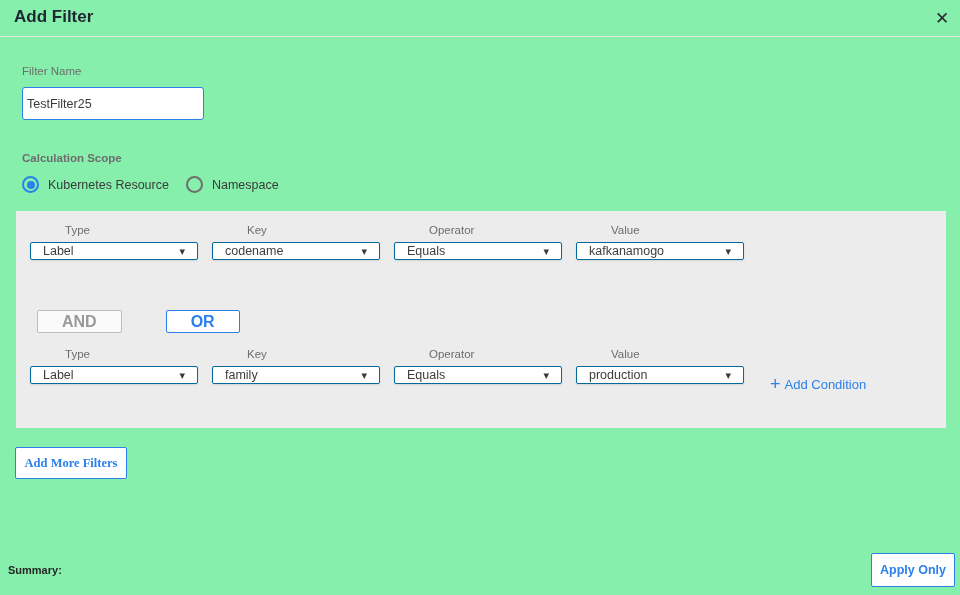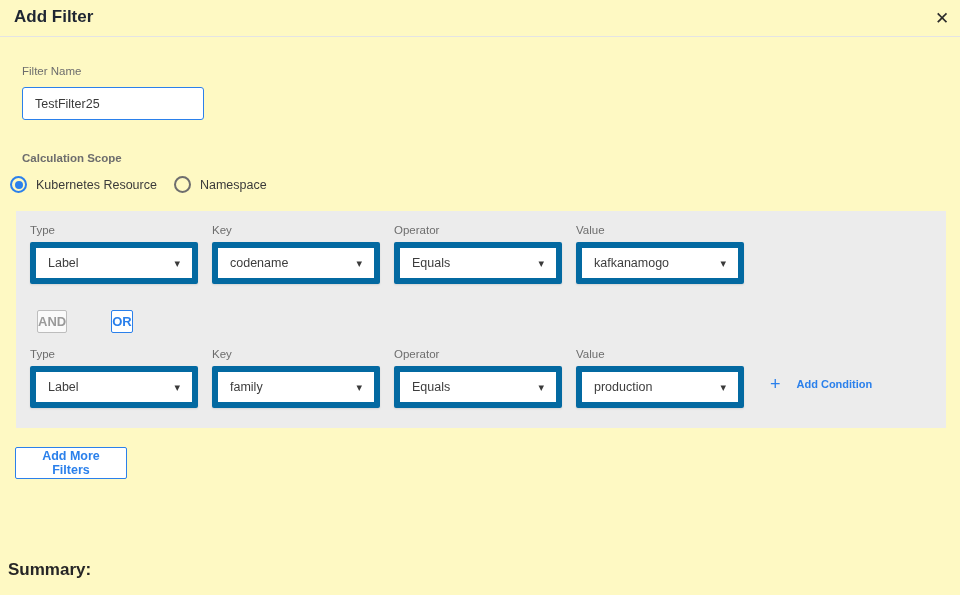--- a/index.html
+++ b/index.html
@@ -1,82 +1,82 @@
 <!DOCTYPE html>
 <html><head>
 <meta charset="utf-8">
 <style>
   html,body { margin:0; padding:0; background:#fff; }
   * { box-sizing:border-box; }
   .dialog {
-    position:relative; width:960px; height:595px; background:#fef9c3; overflow:hidden;
+    position:relative; width:960px; height:595px; background:#86efac; overflow:hidden;
     font-family:"Liberation Sans", sans-serif;
   }
   
   .dlg-title { position:absolute; left:14px; top:7px; font-size:17px; font-weight:700; color:#1f2633; }
   .close-btn { position:absolute; right:6px; top:6px; width:24px; height:24px; display:flex;
     align-items:center; justify-content:center; font-size:17px; color:#2b2b2b; cursor:pointer; background:none; border:none; }
   .header-divider { position:absolute; left:0; top:36px; width:100%; height:1px; background:#e4e4e4; }
 
   .field-label { font-size:11.5px; color:#6d6d6d; }
 
   
   .filter-name-label { position:absolute; left:22px; top:65px; }
   .filter-name-input { position:absolute; left:22px; top:87px; width:182px; height:33px;
-    border:1.5px solid #2b80eb; border-radius:3px; padding:0 12px; font-size:12.5px; color:#3a3a3a;
+    border:1.5px solid #2b80eb; border-radius:3px; padding:0 4px; font-size:12.5px; color:#3a3a3a;
     font-family:"Liberation Sans", sans-serif; outline:none; background:#fff; }
 
   
   .calc-label { position:absolute; left:22px; top:152px;font-weight:bold; }
-  .scope-row { position:absolute; left:10px; top:176px; display:flex; align-items:center; }
+  .scope-row { position:absolute; left:22px; top:176px; display:flex; align-items:center; }
   .scope-option { display:flex; align-items:center; cursor:pointer; }
   .scope-option + .scope-option { margin-left:17px; }
   .radio { width:17px; height:17px; border-radius:50%; border:2px solid #6e6e6e; position:relative; flex:0 0 auto; }
   .radio.selected { border-color:#2b80eb; }
   .radio.selected::after { content:""; position:absolute; left:2.5px; top:2.5px; right:2.5px; bottom:2.5px;
     border-radius:50%; background:#2b80eb; }
   .scope-option .opt-label { margin-left:9px; font-size:12.5px; color:#3a3a3a; }
 
   
   .panel { position:absolute; left:16px; top:211px; width:930px; height:217px; background:#ececec; }
   .fg { position:absolute; width:168px; }
-  .fg .field-label { display:block; }
-  .select-box { margin-top:6px; height:42px; background:#fff; border:6px solid #0369a1; border-radius:2px;
+  .fg .field-label { display:block;margin-left:35px; }
+  .select-box { margin-top:6px; height:18px; background:#fff; border:1px solid #0369a1; border-radius:2px;
     display:flex; align-items:center; justify-content:space-between; padding:2px 12px;
     font-size:12.5px; color:#3d3d3d; cursor:pointer; box-shadow:0 1px 2px rgba(0,0,0,0.10); }
   .caret { font-size:11px; color:#3a3a3a; line-height:1; }
 
   .r1c0 { left:14px;  top:13px; }
   .r1c1 { left:196px; top:13px; }
   .r1c2 { left:378px; top:13px; }
   .r1c3 { left:560px; top:13px; }
   .r2c0 { left:14px;  top:137px; }
   .r2c1 { left:196px; top:137px; }
   .r2c2 { left:378px; top:137px; }
   .r2c3 { left:560px; top:137px; }
 
   .logic-toggle { position:absolute; left:21px; top:99px; display:flex; }
-  .toggle-seg { height:23px; padding:0 0; display:flex; align-items:center; font-size:13px; font-weight:700;
+  .toggle-seg { height:23px; padding:0 24px; display:flex; align-items:center; font-size:16px; font-weight:700;
     color:#9a9a9a; background:#fafafa; border:1px solid #bdbdbd; cursor:pointer; border-radius:2px; }
   .toggle-seg + .toggle-seg { margin-left:-1px; }
   .toggle-seg.selected { color:#2b80eb; border-color:#2b80eb; background:#fff; z-index:1;margin-left:44px; }
 
   .add-condition { position:absolute; left:754px; top:164px; display:flex; align-items:center; cursor:pointer; color:#2b80eb; }
   .add-condition .plus { font-size:18px; font-weight:400; line-height:1; }
-  .add-condition .ac-label { margin-left:16px; font-size:11px; font-weight:700; }
+  .add-condition .ac-label { margin-left:4px; font-size:13px; font-weight:400; }
 
   
   .add-more-btn { position:absolute; left:15px; top:447px; width:112px; height:32px; background:#fff;
     border:1px solid #2b80eb; border-radius:2px; color:#2b80eb; font-weight:700; font-size:12.5px;
     display:flex; align-items:center; justify-content:center; cursor:pointer;
-    font-family:Liberation Sans, sans-serif; }
+    font-family:Liberation Serif, serif; }
 
   
   .footer { position:absolute; left:0; top:552px; width:100%; height:36px; display:flex; align-items:center; }
-  .summary { margin-left:8px; font-size:17px; color:#3a3a3a; display:flex; align-items:flex-end; }
+  .summary { margin-left:8px; font-size:11px; color:#3a3a3a; display:flex; align-items:flex-end; }
   .summary .summary-label { font-weight:700; color:#262626; margin-right:6px; }
   .footer-buttons { margin-left:auto; margin-right:5px; display:flex; }
   .btn { height:34px; border-radius:2px; font-size:12.5px; font-weight:700; cursor:pointer;
     display:flex; align-items:center; justify-content:center; font-family:"Liberation Sans", sans-serif; }
   .btn-outline { width:84px; background:#fff; border:1px solid #2b80eb; color:#2b80eb; }
   .btn-primary { width:99px; background:#2b80eb; border:1px solid #2b80eb; color:#fff; margin-left:8px; }
 </style>
 </head>
 <body>
 
@@ -172,16 +172,17 @@
     </div>
   </div>
 
   <button class="add-more-btn">Add More Filters</button>
 
   <div class="footer">
     <div class="summary">
       <span class="summary-label">Summary:</span>
     </div>
     <div class="footer-buttons">
+      <button class="btn btn-outline">Apply Only</button>
     </div>
   </div>
 
 </div>
 
 </body></html>

